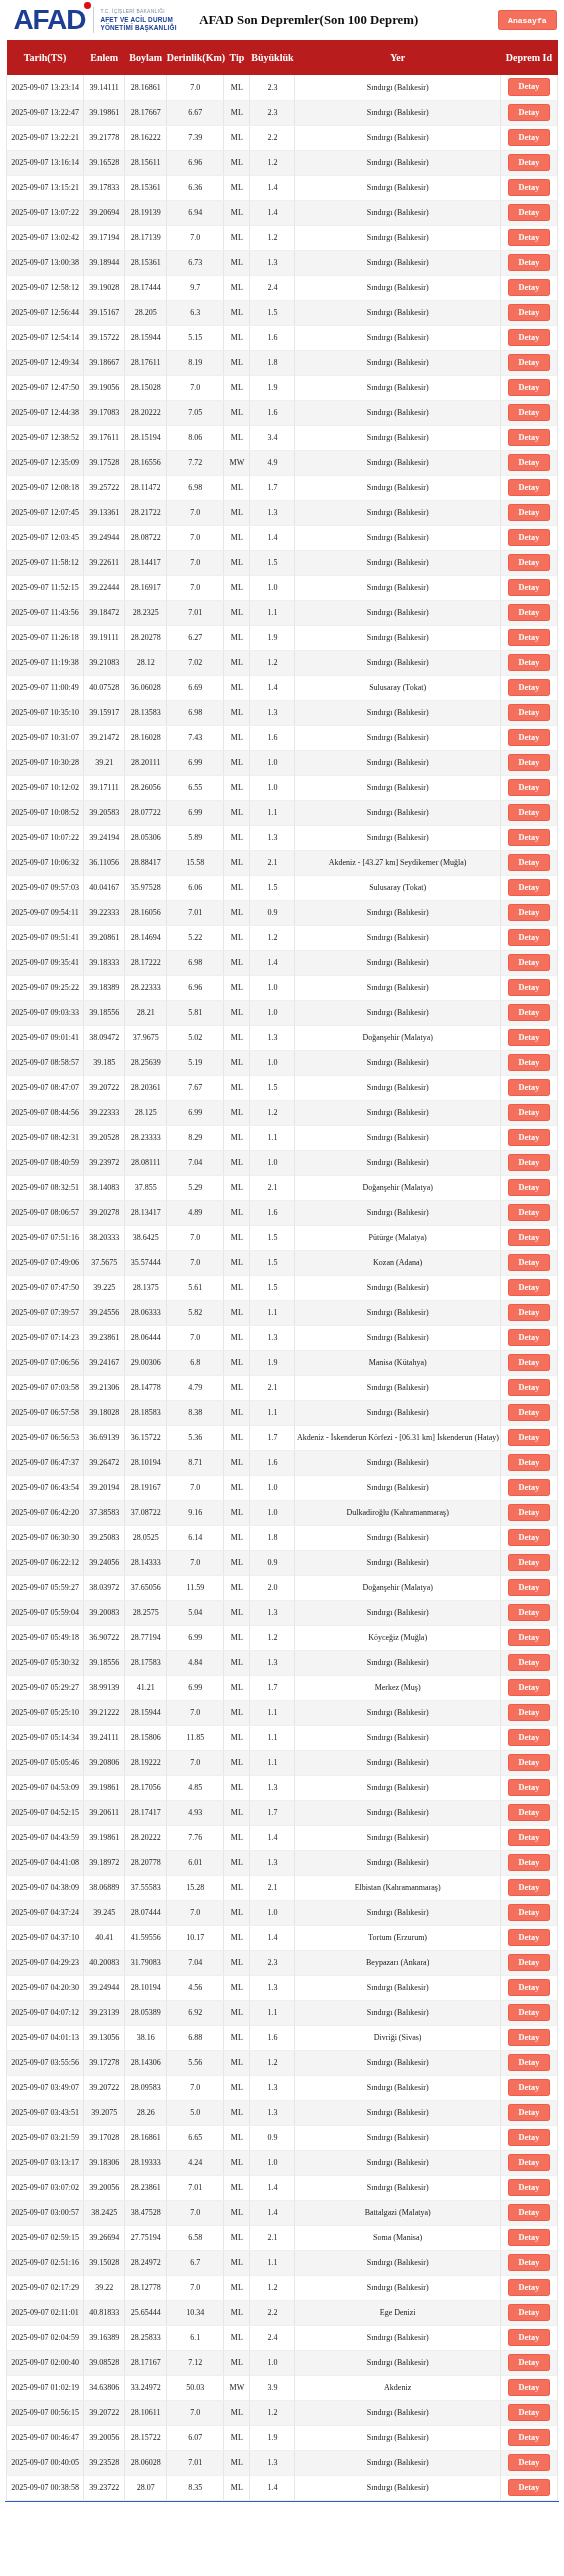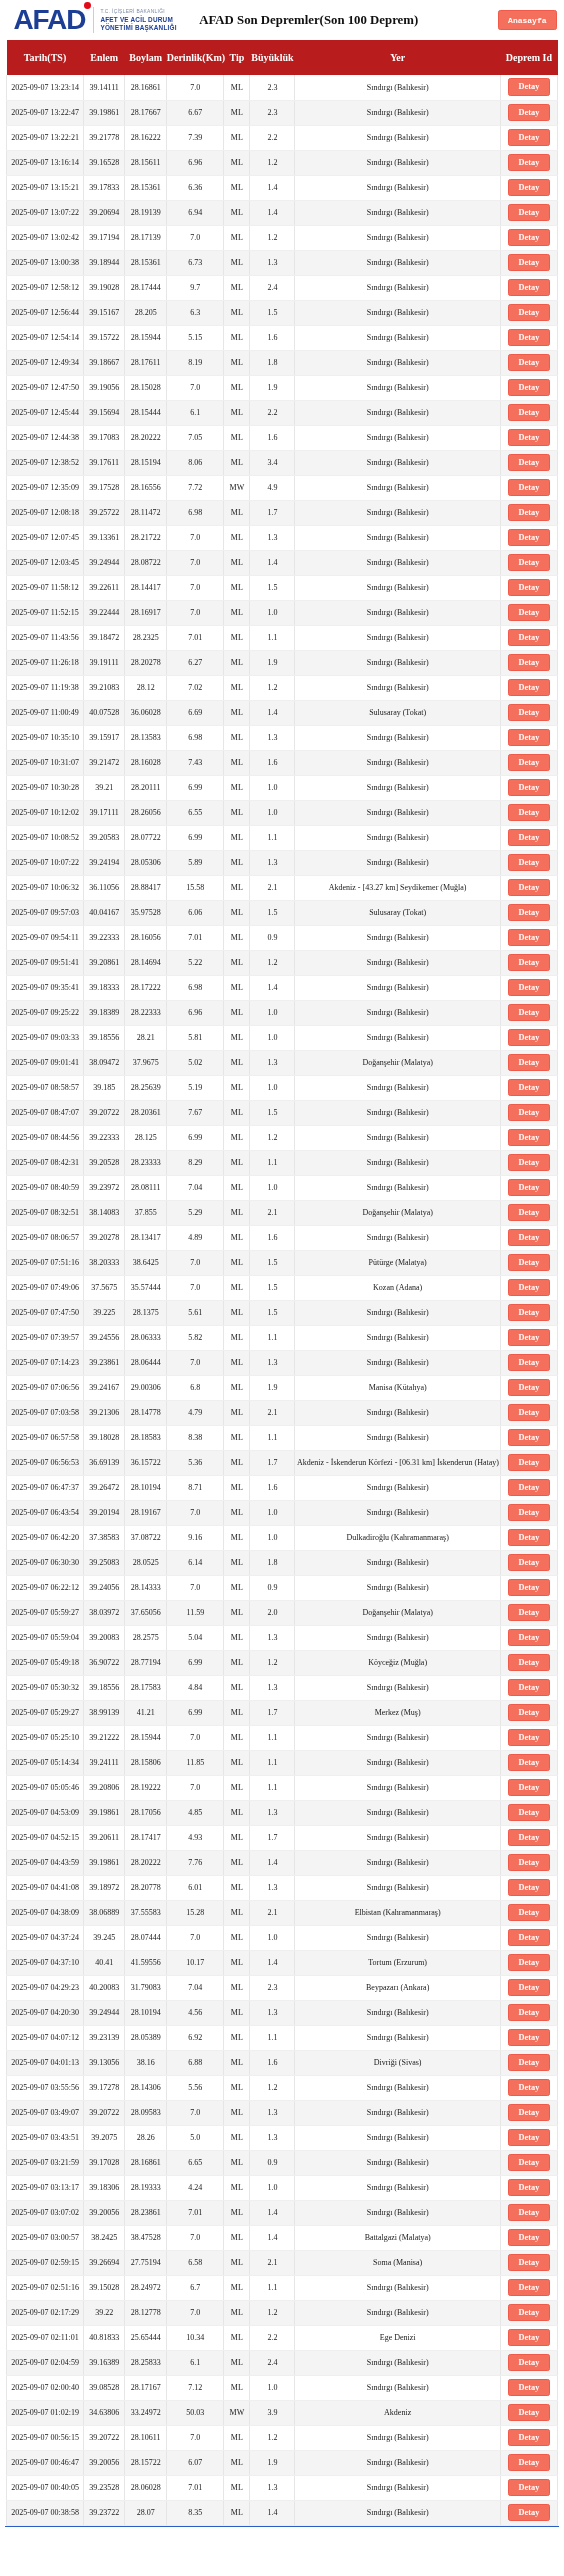--- a/index.html
+++ b/index.html
@@ -225,32 +225,20 @@
     <td>28.15028</td>
     <td>7.0</td>
     <td>ML</td>
     <td>1.9</td>
     <td>Sındırgı (Balıkesir)</td>
     <td>
       <button class="detay">Detay</button>
     </td>
   </tr>
       <tr>
-    <td>2025-09-07 12:45:44</td>
-    <td>39.15694</td>
-    <td>28.15444</td>
-    <td>6.1</td>
-    <td>ML</td>
-    <td>2.2</td>
-    <td>Sındırgı (Balıkesir)</td>
-    <td>
-      <button class="detay">Detay</button>
-    </td>
-  </tr>
-      <tr>
     <td>2025-09-07 12:44:38</td>
     <td>39.17083</td>
     <td>28.20222</td>
     <td>7.05</td>
     <td>ML</td>
     <td>1.6</td>
     <td>Sındırgı (Balıkesir)</td>
     <td>
       <button class="detay">Detay</button>
     </td>

